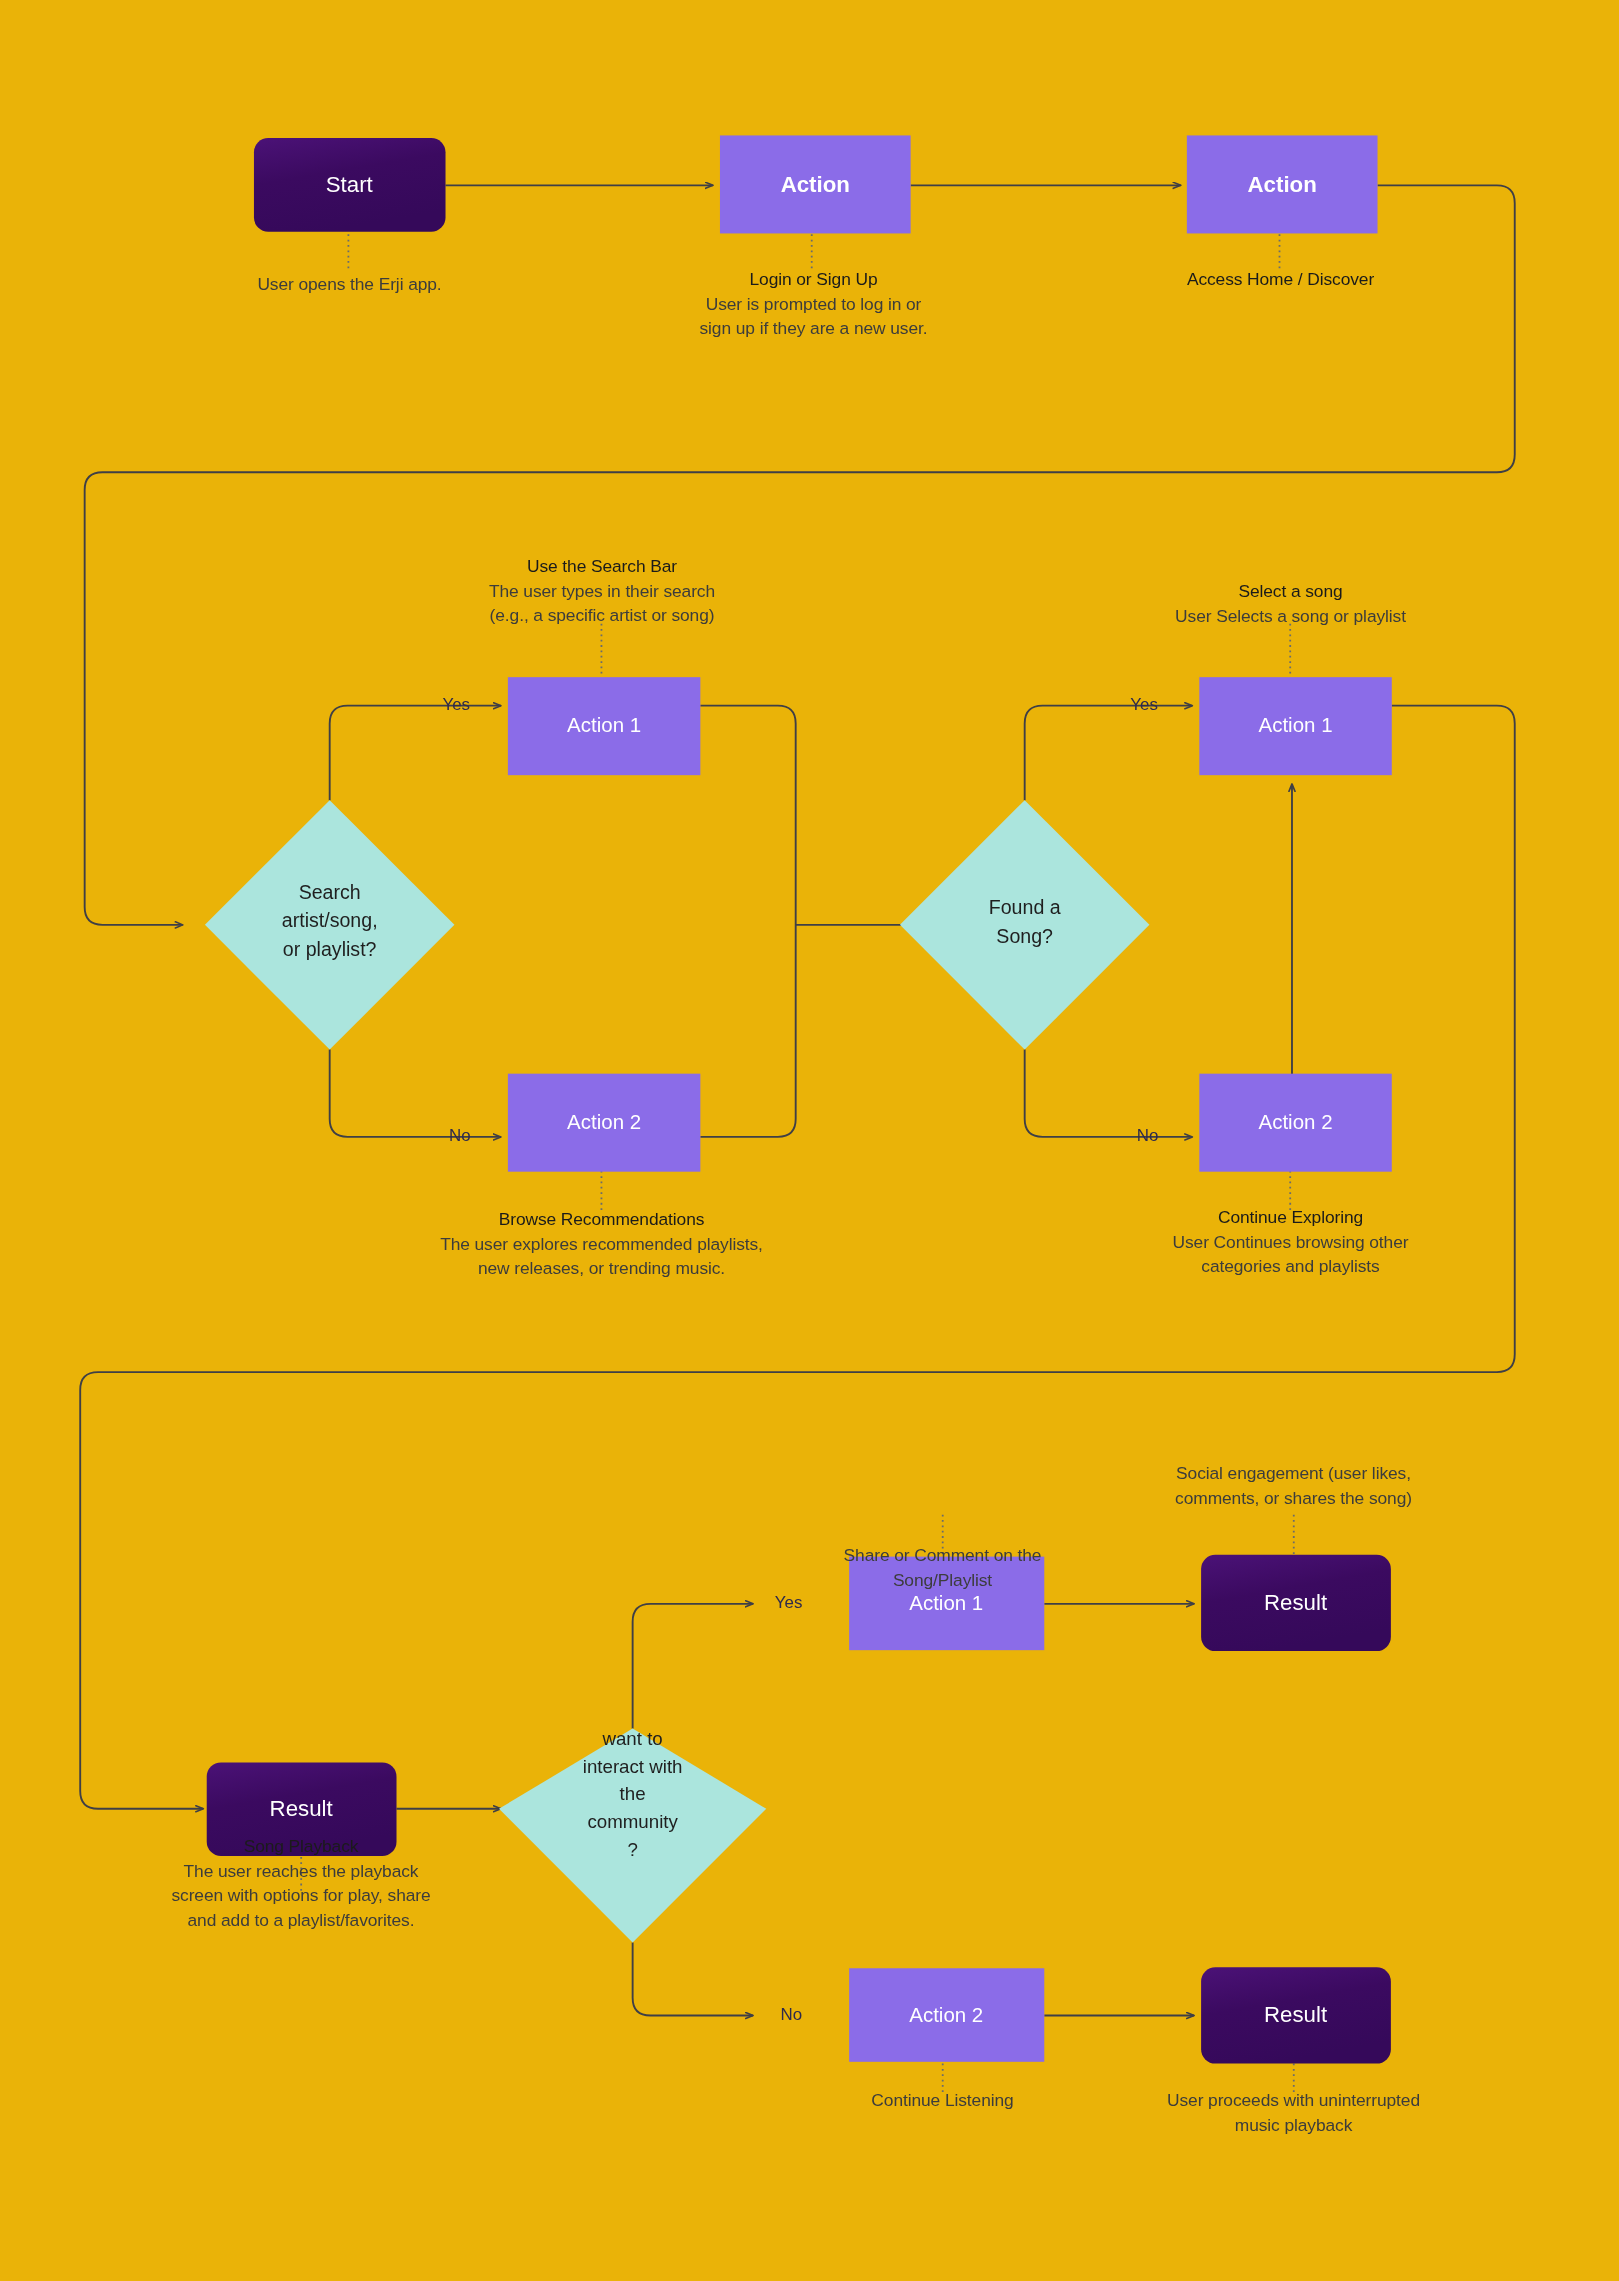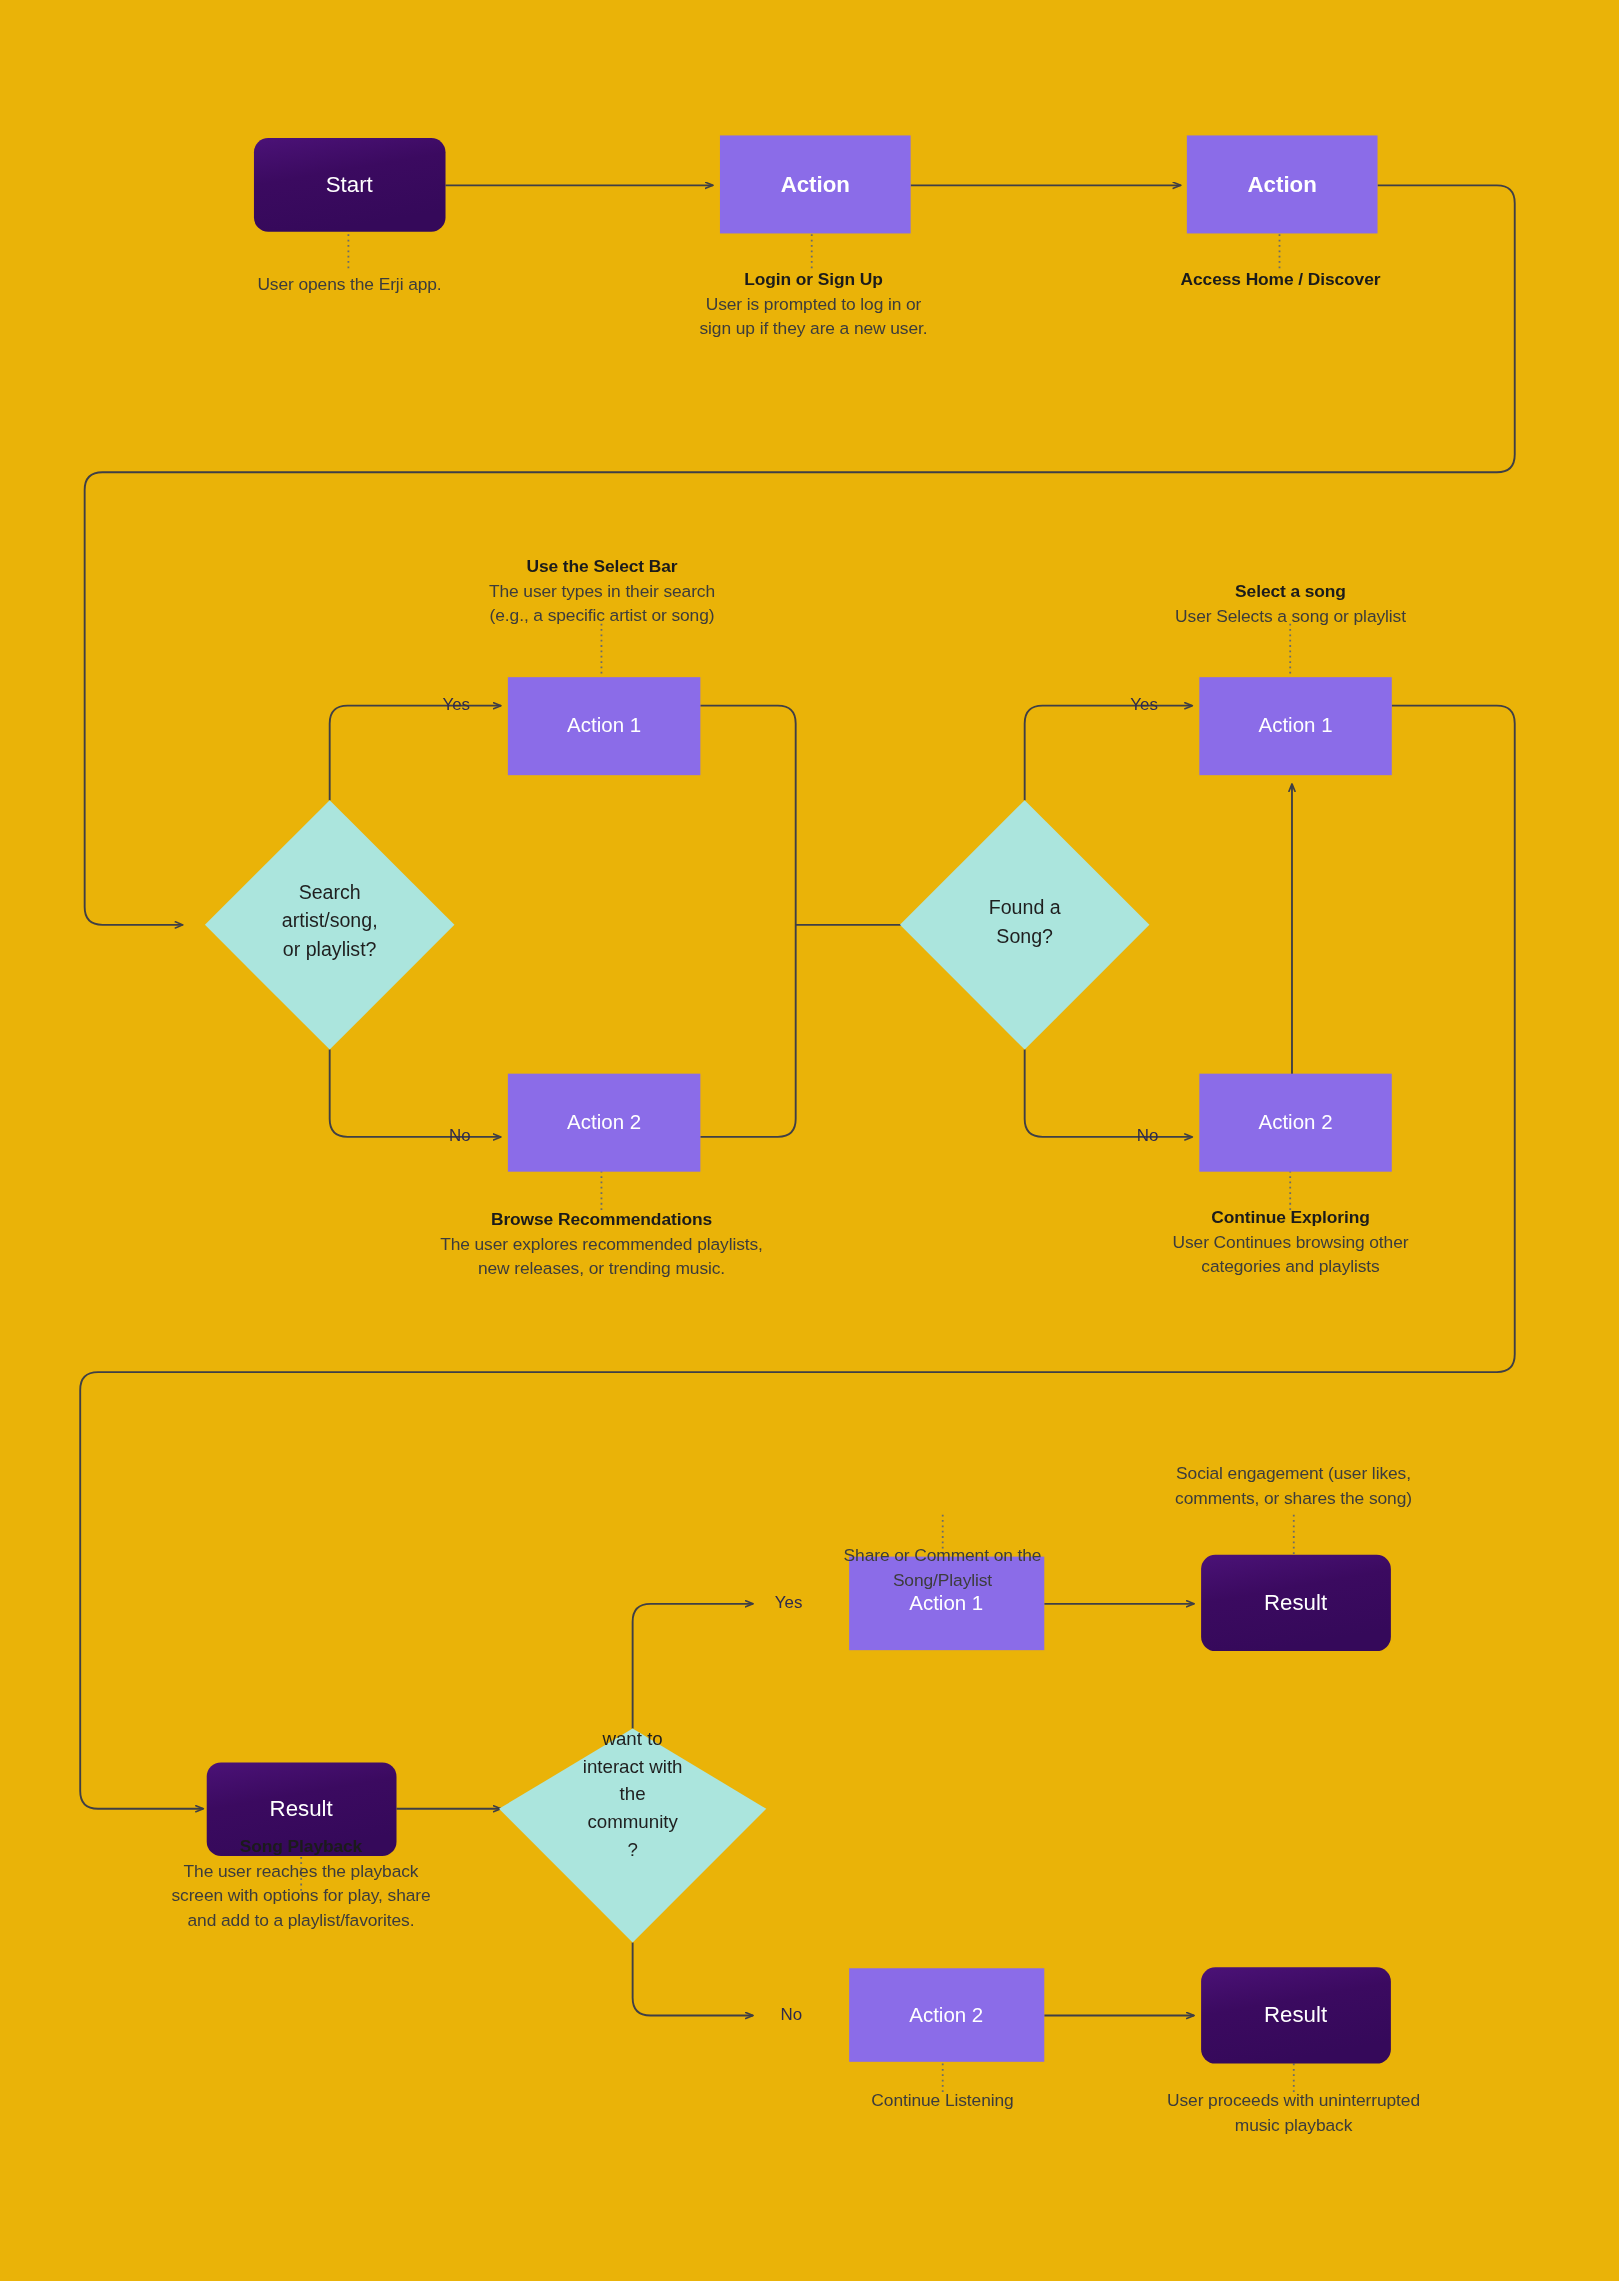--- a/index.html
+++ b/index.html
@@ -33,21 +33,21 @@
     position:absolute;
     text-align:center;
     font-family:"Liberation Sans", sans-serif;
     font-size:17.4px;
     line-height:1.42;
     color:#3c3c3c;
     letter-spacing:-0.1px;
   }
   .caption .ct{
     display:block;
-    font-weight:bold;
+    font-weight:normal;
     color:#1b1b1b;
     font-size:17.4px;
   }
   .caption .cb{display:block;}
 
   .conn{fill:none;stroke:#3f3f46;stroke-width:2.1px;}
   .tick{stroke:#6b6b6b;stroke-width:2px;stroke-dasharray:2 4;fill:none;}
 </style>
 </head>
 <body>
@@ -209,21 +209,21 @@
   <div class="caption" style="left:651px;top:267px;width:325px;">
     <span class="ct">Login or Sign Up</span>
     <span class="cb">User is prompted to log in or<br>sign up if they are a new user.</span>
   </div>
 
   <div class="caption" style="left:1118px;top:267px;width:325px;">
     <span class="ct">Access Home / Discover</span>
   </div>
 
   <div class="caption" style="left:437px;top:554px;width:330px;">
-    <span class="ct">Use the Select Bar</span>
+    <span class="ct">Use the Search Bar</span>
     <span class="cb">The user types in their search<br>(e.g., a specific artist or song)</span>
   </div>
 
   <div class="caption" style="left:392px;top:1207px;width:419px;">
     <span class="ct">Browse Recommendations</span>
     <span class="cb">The user explores recommended playlists,<br>new releases, or trending music.</span>
   </div>
 
   <div class="caption" style="left:1130px;top:579px;width:321px;">
     <span class="ct">Select a song</span>

